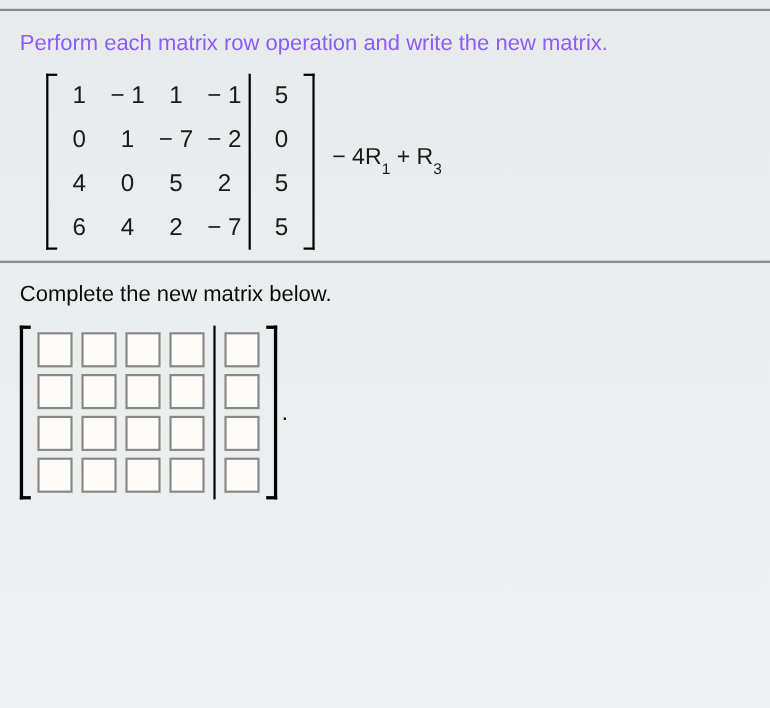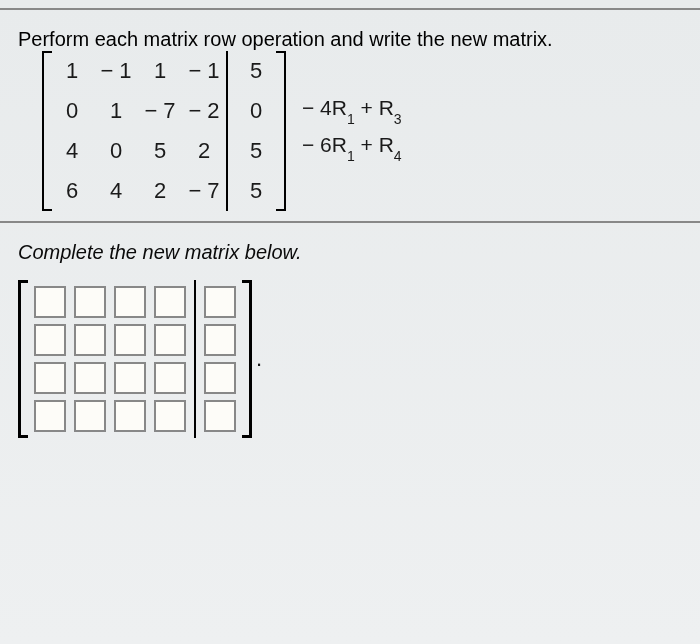--- a/index.html
+++ b/index.html
@@ -23,21 +23,22 @@
     .divider {
       height: 2px;
       background: #888;
       margin: 10px 0;
     }
     .content {
       padding: 18px 18px 0 18px;
     }
     .instruction {
       font-size: 20px;
-      color: #000000;
+      color: #8b5cf6;
+      margin-bottom: 16px;
     }
     .matrix-row-section {
       display: flex;
       align-items: center;
       gap: 16px;
       margin-left: 24px;
       margin-bottom: 4px;
     }
     .matrix-bracket {
       display: flex;
@@ -93,21 +94,20 @@
     .sub {
       font-size: 14px;
       vertical-align: sub;
       position: relative;
       top: 4px;
     }
     .complete-text {
       font-size: 20px;
       color: #0a0a0a;
       padding: 8px 18px 16px 18px;
-      font-style: italic;
     }
     .answer-matrix-section {
       margin-left: 18px;
       display: flex;
       align-items: center;
     }
     .answer-matrix-body {
       display: flex;
       align-items: stretch;
     }
@@ -192,23 +192,20 @@
           <div class="mcell">5</div>
         </div>
       </div>
       <div class="bracket-right"></div>
     </div>
 
     <div class="ops">
       <div>
         <span>− 4R</span><span class="sub">1</span><span> + R</span><span class="sub">3</span>
       </div>
-      <div>
-        <span>− 6R</span><span class="sub">1</span><span> + R</span><span class="sub">4</span>
-      </div>
     </div>
   </div>
 </div>
 
 <div class="divider"></div>
 
 <div class="complete-text">Complete the new matrix below.</div>
 
 <div class="answer-matrix-section">
   <div class="answer-bracket">

